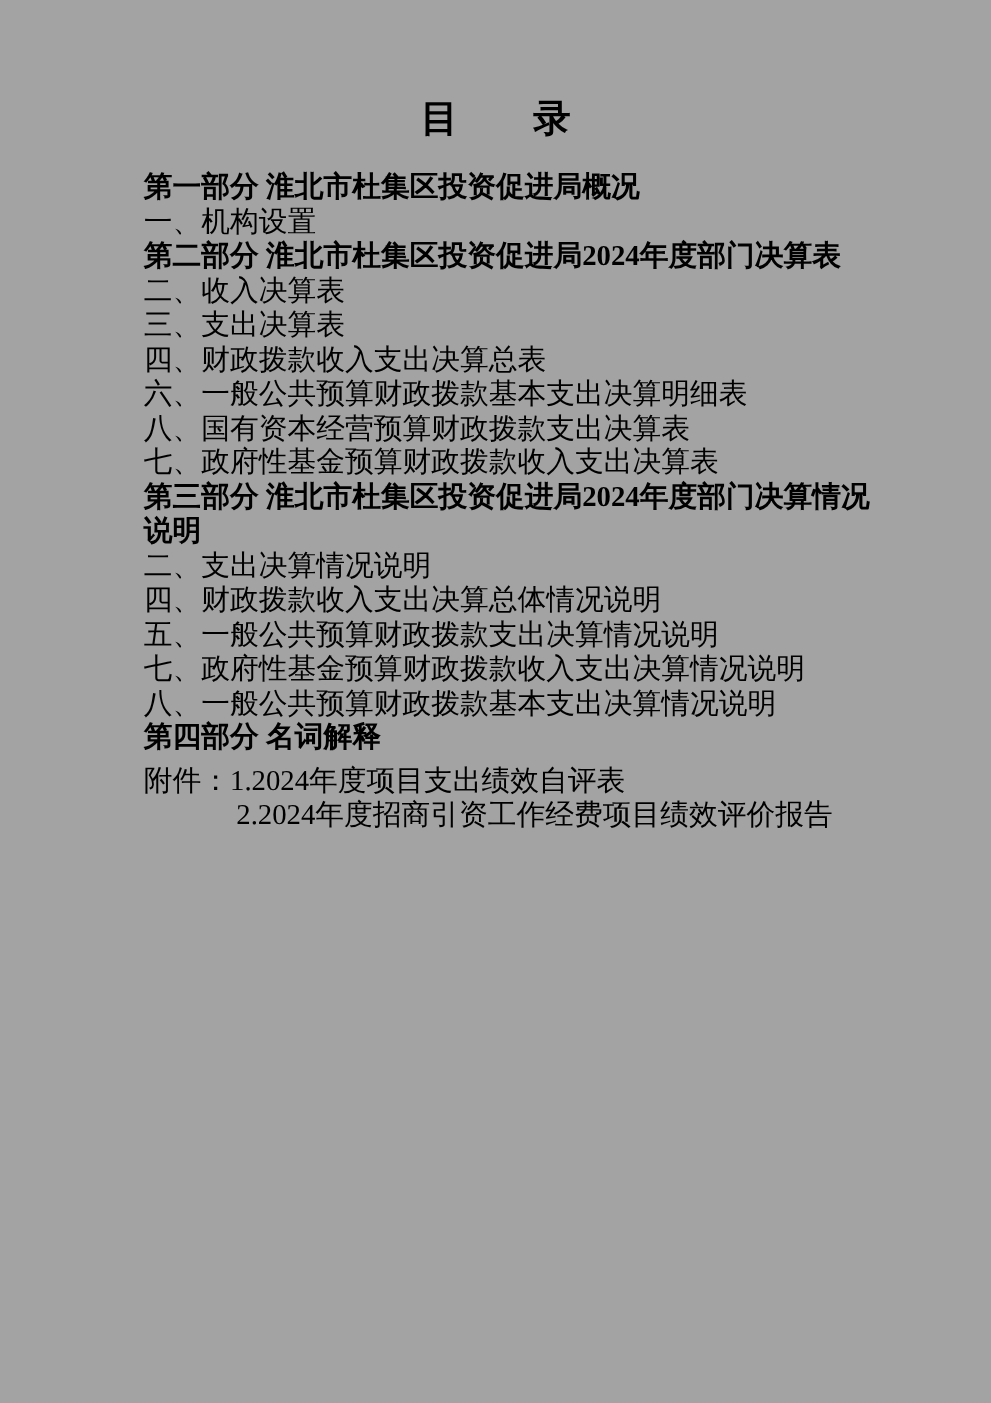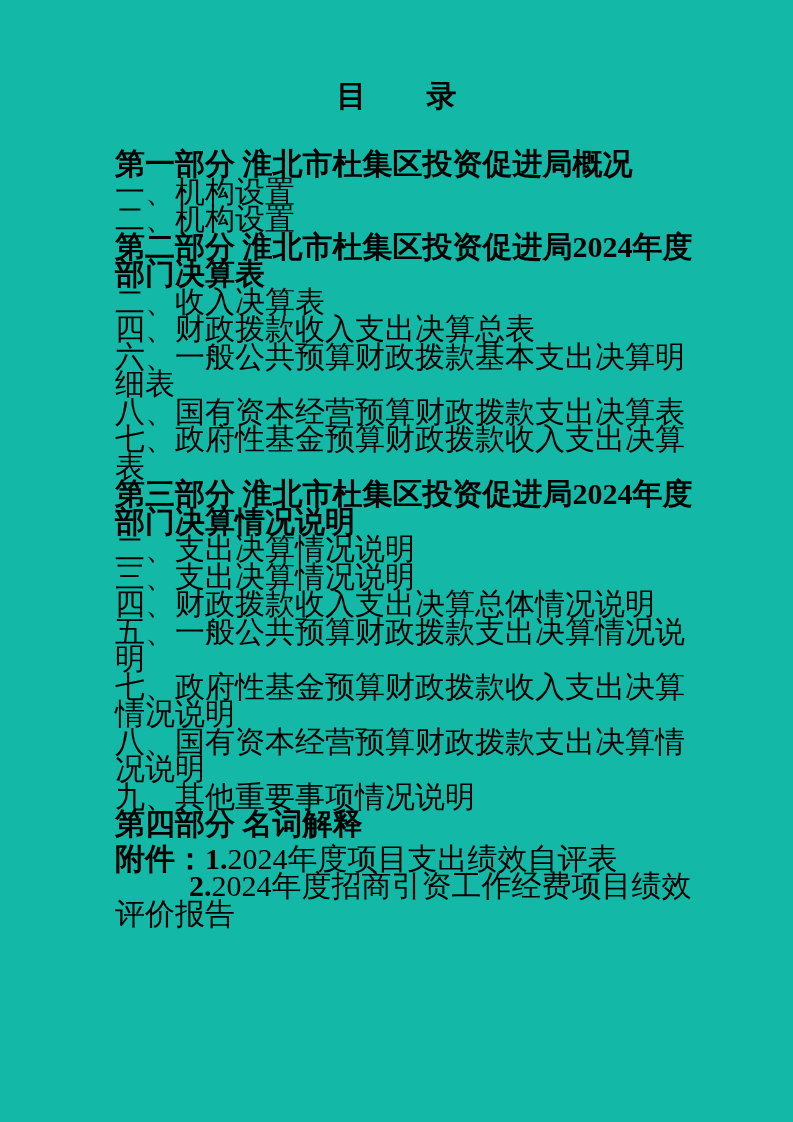--- a/index.html
+++ b/index.html
@@ -4,83 +4,81 @@
 <style>
   html, body {
     margin: 0;
     padding: 0;
     background: #ffffff;
   }
   .page {
     position: relative;
     width: 793px;
     height: 1122px;
-    background: #14b8a6;
+    background: #a3a3a3;
     color: #000000;
     font-family: "Liberation Serif", "DejaVu Serif", serif;
     overflow: hidden;
   }
   .doc-title {
     padding-top: 77px;
     text-align: center;
     font-size: 30px;
     font-weight: bold;
     line-height: 38px;
     white-space: pre;
   }
   .toc {
-    margin: 35px 0 0 115px;
+    margin: 21px 0 0 115px;
     width: 582px;
-    font-size: 30px;
+    font-size: 23px;
     line-height: 27.5px;
   }
   .toc p {
     margin: 0;
     padding: 0;
     word-break: break-all;
   }
   .part {
     font-weight: bold;
   }
   .attachments {
     margin-top: 7px;
   }
   .att-cont {
     text-indent: 74px;
   }
   .b {
-    font-weight: bold;
+    font-weight: normal;
   }
 </style>
 </head>
 <body>
 
 <div class="page">
 
   <div class="doc-title">目　　录</div>
 
   <div class="toc">
 
     <p class="part">第一部分 淮北市杜集区投资促进局概况</p>
     <p class="item">一、机构设置</p>
-    <p class="item">二、机构设置</p>
     <p class="part">第二部分 淮北市杜集区投资促进局2024年度部门决算表</p>
     <p class="item">二、收入决算表</p>
+    <p class="item">三、支出决算表</p>
     <p class="item">四、财政拨款收入支出决算总表</p>
     <p class="item">六、一般公共预算财政拨款基本支出决算明细表</p>
     <p class="item">八、国有资本经营预算财政拨款支出决算表</p>
     <p class="item">七、政府性基金预算财政拨款收入支出决算表</p>
     <p class="part">第三部分 淮北市杜集区投资促进局2024年度部门决算情况说明</p>
     <p class="item">二、支出决算情况说明</p>
-    <p class="item">三、支出决算情况说明</p>
     <p class="item">四、财政拨款收入支出决算总体情况说明</p>
     <p class="item">五、一般公共预算财政拨款支出决算情况说明</p>
     <p class="item">七、政府性基金预算财政拨款收入支出决算情况说明</p>
-    <p class="item">八、国有资本经营预算财政拨款支出决算情况说明</p>
-    <p class="item">九、其他重要事项情况说明</p>
+    <p class="item">八、一般公共预算财政拨款基本支出决算情况说明</p>
     <p class="part">第四部分 名词解释</p>
 
     <div class="attachments">
       <p><span class="b">附件：</span><span class="b">1.</span><span>2024年度项目支出绩效自评表</span></p>
       <p class="att-cont"><span class="b">2.</span><span>2024年度招商引资工作经费项目绩效评价报告</span></p>
     </div>
 
   </div>
 
 </div>

